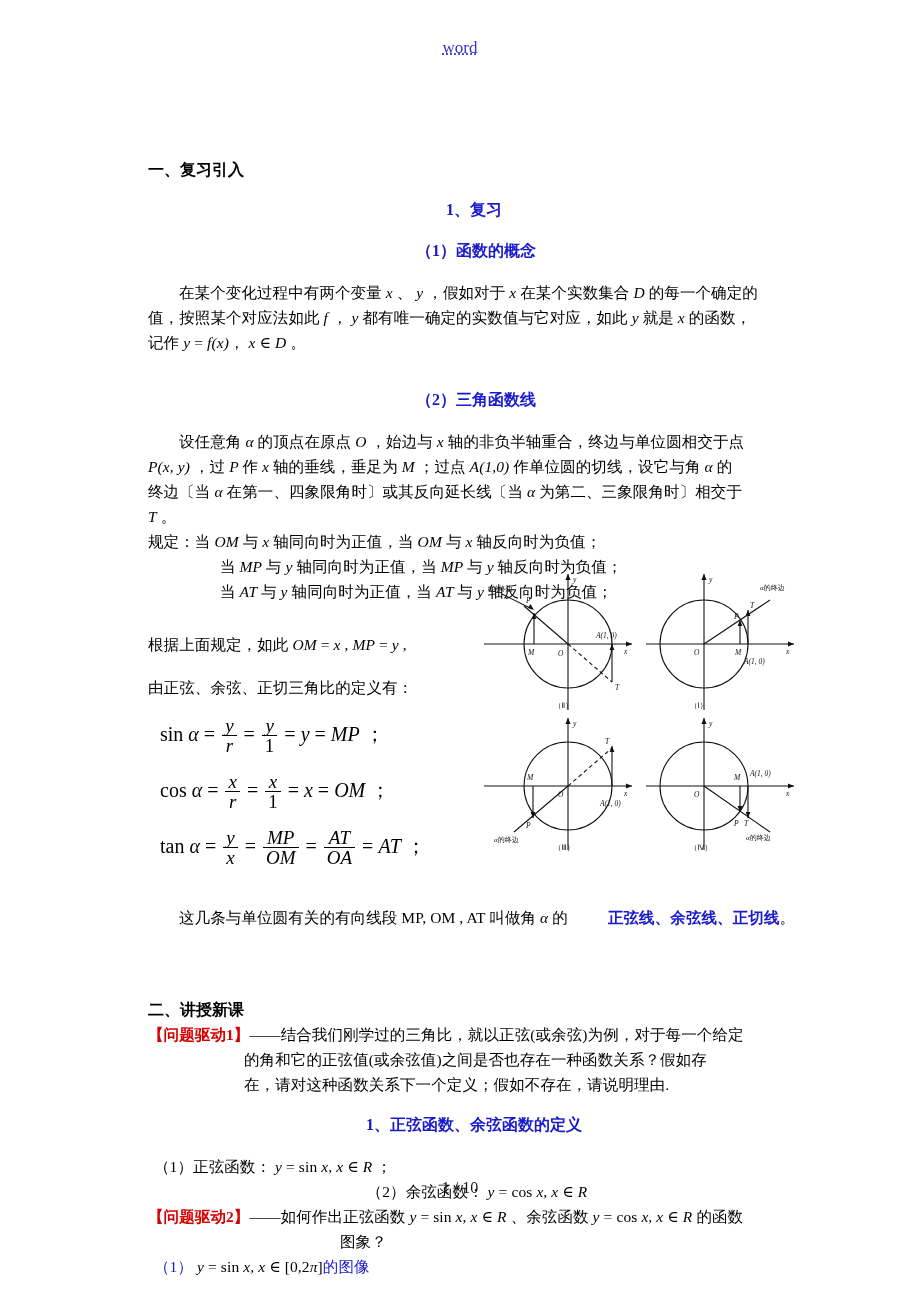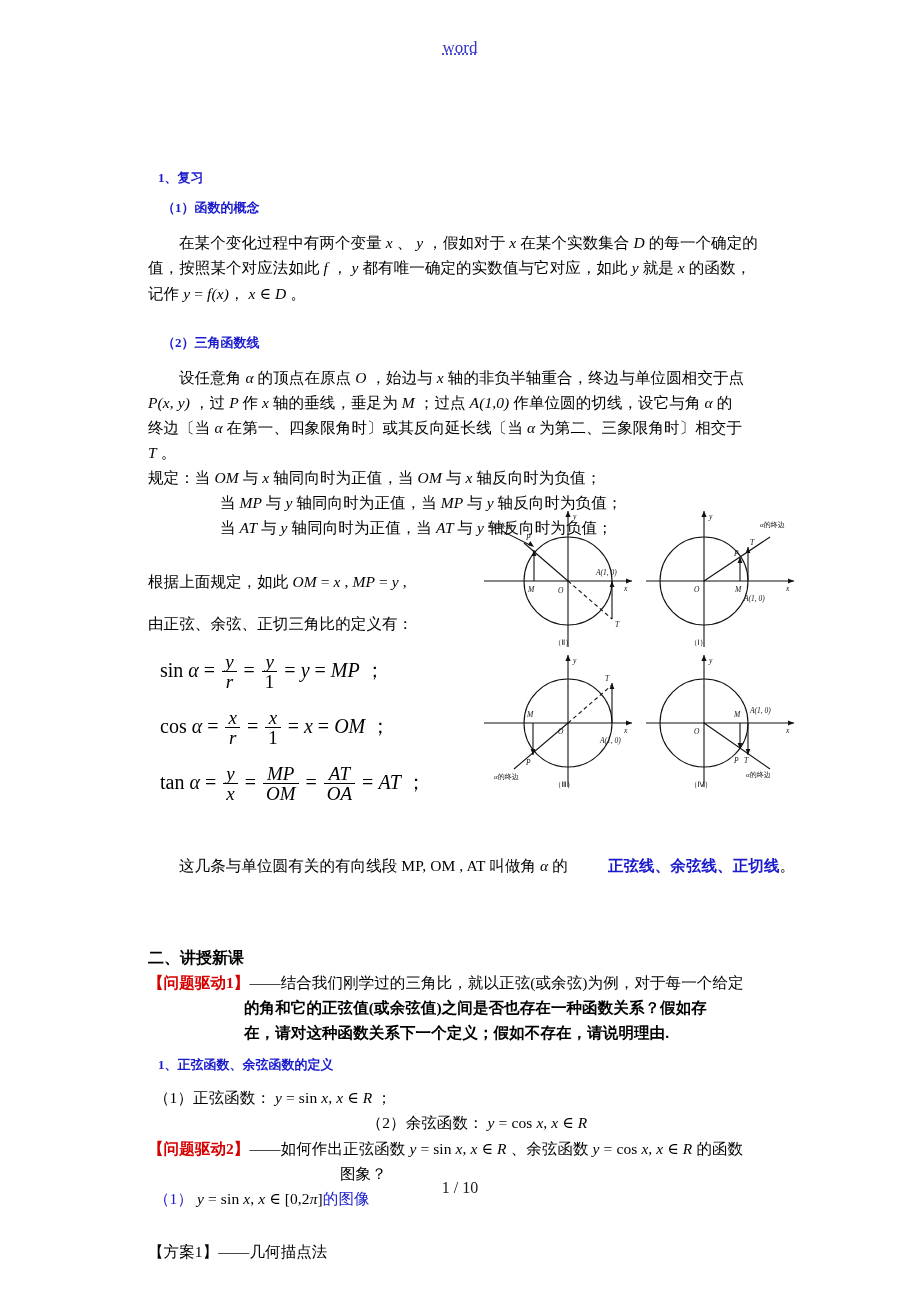--- a/index.html
+++ b/index.html
@@ -41,41 +41,42 @@
     font-size: 15.5px;
     line-height: 1.62;
     margin: 0;
     letter-spacing: 0.1px;
   }
   .cjk { font-family: "Liberation Serif", "DejaVu Serif", serif; }
   .bold { font-weight: bold; }
   .blue { color: #1a1acd; padding-left: 40px; }
   .red  { color: #d60000; }
   .black { color: #000; margin-top: 28px; }
-  .indent2 { text-indent: 2em; margin-top: 12px; }
+  .indent2 { text-indent: 2em; }
   .mi {
     font-style: italic;
     font-family: "Liberation Serif", "DejaVu Serif", serif;
   }
   .mu {
     font-style: normal;
     font-family: "Liberation Serif", "DejaVu Serif", serif;
   }
   .sec-head {
     font-weight: bold;
     font-size: 16px;
     line-height: 1.5;
     margin: 0;
   }
   .sub-head {
     font-weight: bold;
-    font-size: 13px;
+    font-size: 16px;
     line-height: 1.55;
-    margin: 10px;
+    margin: 16px;
     color: #1a1acd;
+    text-align: center;
   }
   .gap-sm { height: 9px; }
   .gap-md { height: 17px; }
   .gap-lg { height: 28px; }
   .gap-xl { height: 44px; }
 
   
   .frac {
     display: inline-block;
     vertical-align: middle;
@@ -121,32 +122,32 @@
     text-align: center;
     font-size: 16px;
     color: #1a1a1a;
   }
   .hang {
     padding-left: 96px;
     text-indent: -96px;
   }
   .hang-in {
     padding-left: 96px;
-    font-weight: bold;
   }
 </style>
 </head>
 <body>
 
 <div class="page">
 
   <div class="header-word">word</div>
 
   <div class="content">
 
+    <div class="sec-head cjk black">一、复习引入</div>
     <div class="sub-head cjk">1、复习</div>
     <div class="sub-head cjk" style="padding-left:4px;">（1）函数的概念</div>
 
     <div class="ln cjk indent2">在某个变化过程中有两个变量<span class="mi"> x </span>、<span class="mi"> y </span>，假如对于<span class="mi"> x </span>在某个实数集合<span class="mi"> D </span>的每一个确定的</div>
     <div class="ln cjk">值，按照某个对应法如此<span class="mi"> f </span>，<span class="mi"> y </span>都有唯一确定的实数值与它对应，如此<span class="mi"> y </span>就是<span class="mi"> x </span>的函数，</div>
     <div class="ln cjk">记作<span class="mi"> y</span> <span class="mu">=</span> <span class="mi">f</span><span class="mi">(x)</span>，<span class="mi"> x</span> <span class="mu">∈</span> <span class="mi">D</span> 。</div>
 
     <div class="gap-md"></div>
 
     <div class="sub-head cjk" style="padding-left:4px;">（2）三角函数线</div>

